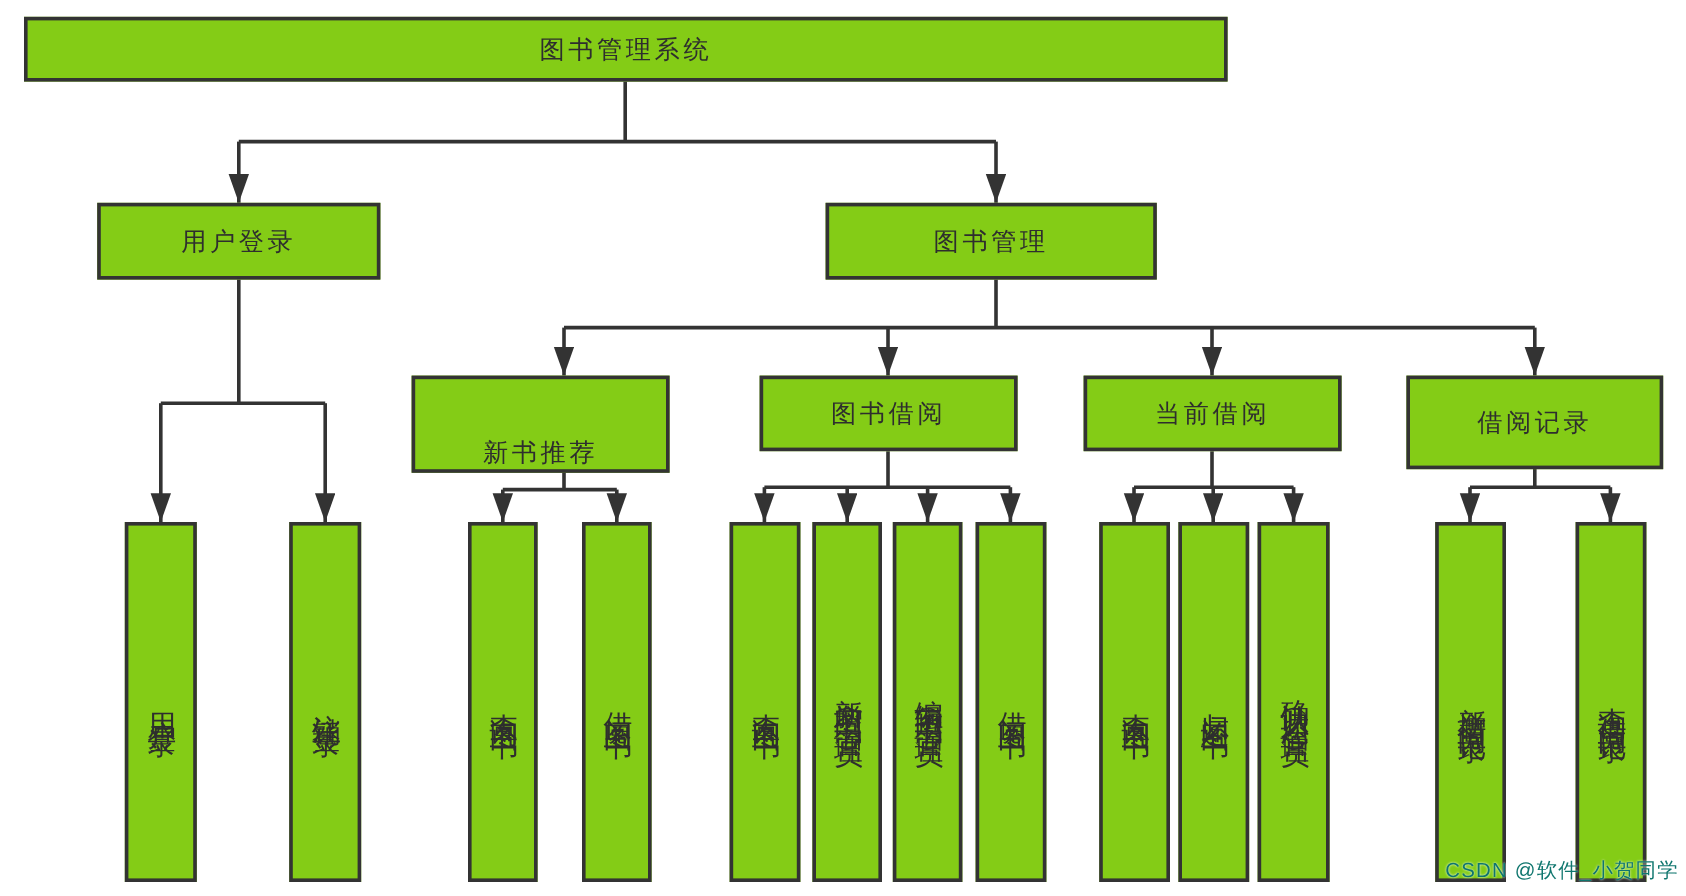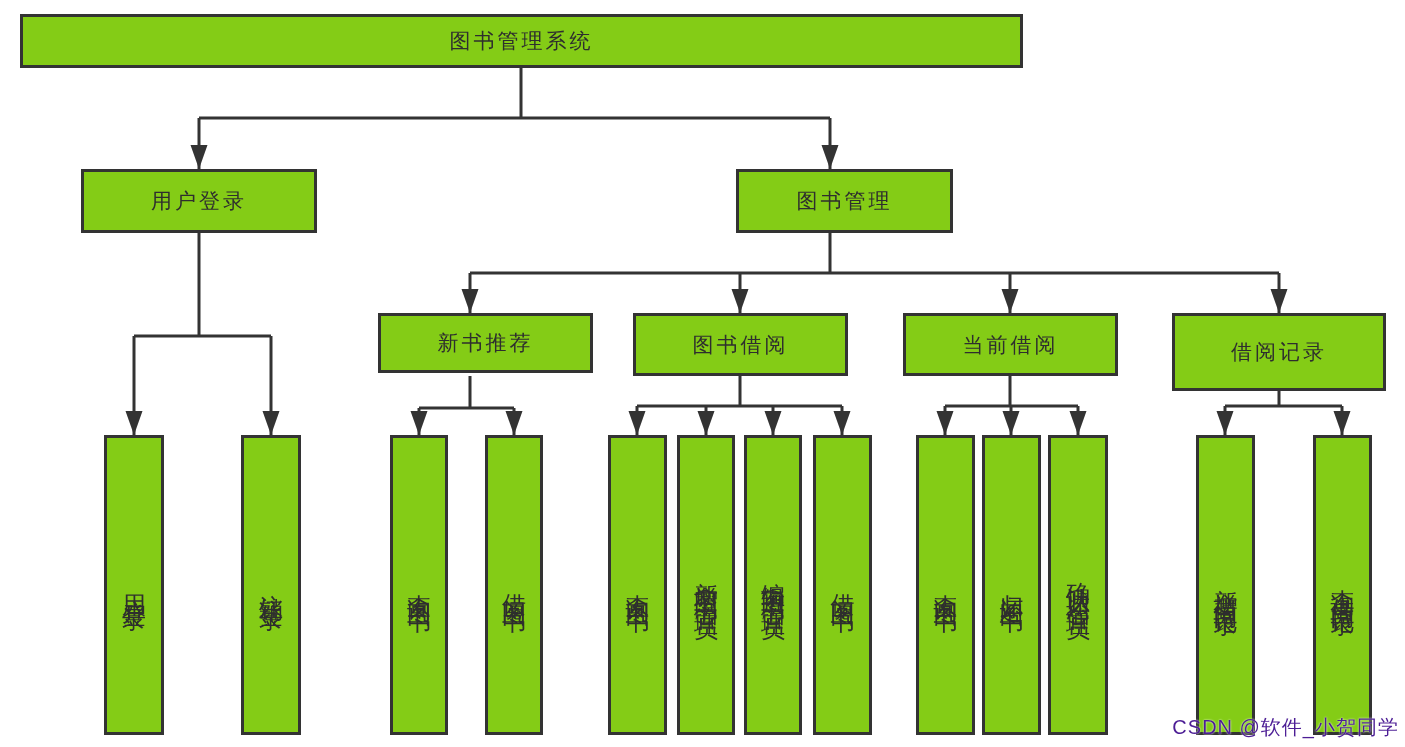--- a/index.html
+++ b/index.html
@@ -38,23 +38,23 @@
   #connector-svg {
     position: absolute;
     left: 0; top: 0;
     width: 1405px; height: 747px;
     pointer-events: none;
   }
   #watermark {
     position: absolute;
     right: 6px;
     top: 714px;
-    font-size: 20px;
+    font-size: 17px;
     letter-spacing: 1px;
-    color: #4c1d95;
+    color: #0f766e;
     text-shadow: 0 0 2px #ffffff;
     white-space: nowrap;
   }
 </style>
 </head>
 <body>
 
 <div id="page">
 
   <svg id="connector-svg" viewBox="0 0 1405 747" xmlns="http://www.w3.org/2000/svg">
@@ -95,25 +95,25 @@
     </g>
   </svg>
 
   <div class="box" style="left:20px; top:14px; width:1003px; height:54px;">
     <span class="root-label">图书管理系统</span>
   </div>
 
   <div class="box" style="left:81px; top:169px; width:236px; height:64px;">
     <span class="h-label">用户登录</span>
   </div>
-  <div class="box" style="left:736px; top:169px; width:217px; height:64px;">
+  <div class="box" style="left:688px; top:169px; width:276px; height:64px;">
     <span class="h-label">图书管理</span>
   </div>
 
-  <div class="box" style="left:378px; top:313px; width:215px; height:60px;">
+  <div class="box" style="left:343px; top:313px; width:215px; height:81px;align-items:flex-end;">
     <span class="h-label">新书推荐</span>
   </div>
   <div class="box" style="left:633px; top:313px; width:215px; height:63px;">
     <span class="h-label">图书借阅</span>
   </div>
   <div class="box" style="left:903px; top:313px; width:215px; height:63px;">
     <span class="h-label">当前借阅</span>
   </div>
   <div class="box" style="left:1172px; top:313px; width:214px; height:78px;">
     <span class="h-label">借阅记录</span>

